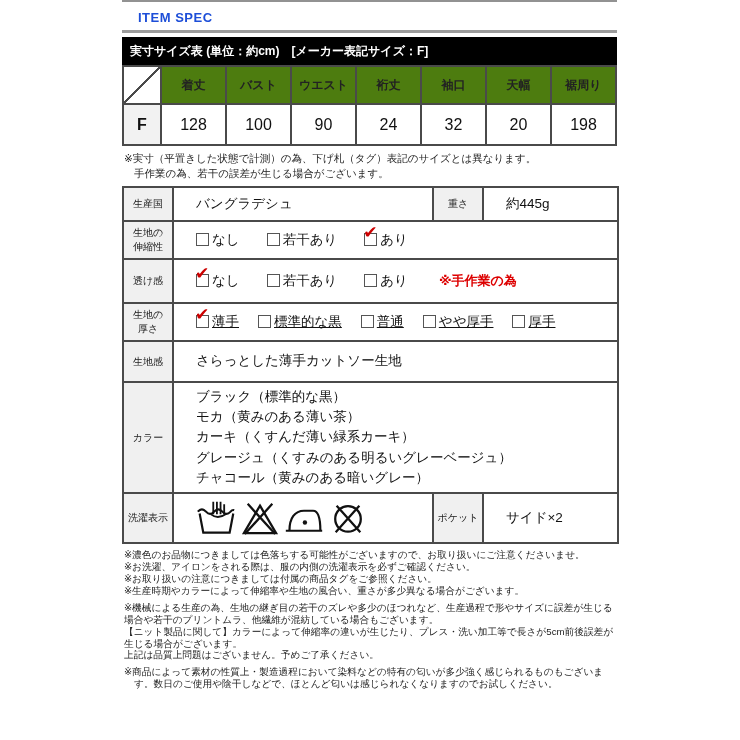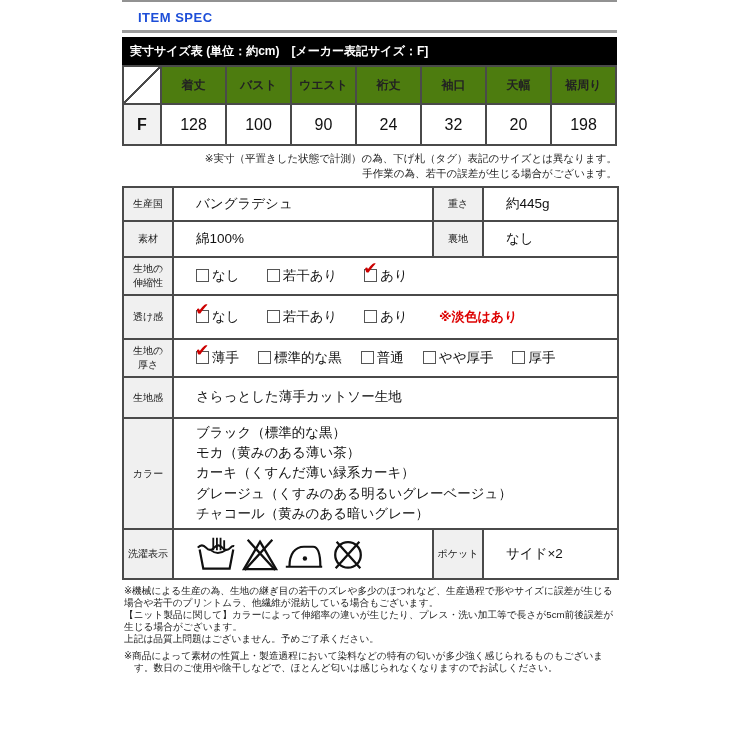--- a/index.html
+++ b/index.html
@@ -35,34 +35,34 @@
   .size-table th{
     background:#4d7c0f;font-size:12px;font-weight:bold;height:34px;color:#222;
   }
   .size-table td{font-size:16px;height:37px;color:#111;}
   .size-table td.fcell{background:#f2f2f2;font-size:16px;font-weight:bold;}
   .size-table th.diag{
     background:linear-gradient(to bottom right,#ffffff 48.2%,#4a4a4a 48.2%,#4a4a4a 52%,#ffffff 52%);
   }
 
   
-  .size-notes{margin:5px 0 0 2px;font-size:10.5px;line-height:1.42;color:#222;text-align:right;}
+  .size-notes{margin:5px 0 0 2px;font-size:10.5px;line-height:1.42;color:#222;}
   .size-notes .line2{padding-left:10px;}
 
   
   .details-table{margin-top:5px;}
   .details-table td{border:2px solid #4a4a4a;vertical-align:middle;}
   td.lab{
     background:#f0f0f0;text-align:center;font-size:10px;line-height:1.35;
     color:#222;padding:2px 1px;
   }
   td.val{font-size:13.5px;color:#111;padding:4px 6px 4px 22px;}
   .opts{display:flex;align-items:center;flex-wrap:nowrap;}
   .opt{display:inline-flex;align-items:center;margin-right:27px;white-space:nowrap;}
-  .opts.tight .opt{margin-right:19px;}
+  .opts.tight .opt{margin-right:19px;text-decoration:underline;}
   .cb{
     width:11px;height:11px;border:1.5px solid #555;background:#fff;
     display:inline-block;position:relative;margin-right:3px;flex:0 0 auto;
   }
   .cb.checked::after{
     content:"✔";position:absolute;left:-2px;top:-10px;
     color:#cc0000;font-size:17px;font-weight:bold;line-height:1;
   }
   .rednote{color:#dd0000;font-weight:bold;font-size:13px;margin-left:4px;white-space:nowrap;}
   .color-lines div{line-height:1.5;}
@@ -139,26 +139,20 @@
       </colgroup>
 
     <tbody>
         <tr style="height:34px;">
       <td class="lab">生産国</td>
       <td class="val">バングラデシュ</td>
       <td class="lab">重さ</td>
       <td class="val">約445g</td>
     </tr>
 
-    <tr style="height:36px;">
-      <td class="lab">素材</td>
-      <td class="val">綿100%</td>
-      <td class="lab">裏地</td>
-      <td class="val">なし</td>
-    </tr>
 
     <tr style="height:38px;">
       <td class="lab">
         <span>生地の</span><br>
         <span>伸縮性</span>
       </td>
       <td class="val" colspan="3">
         <span class="opts">
           <span class="opt">
                 <span class="cb"></span>
@@ -185,21 +179,21 @@
                 <span>なし</span>
               </span>
           <span class="opt">
                 <span class="cb"></span>
                 <span>若干あり</span>
               </span>
           <span class="opt">
                 <span class="cb"></span>
                 <span>あり</span>
               </span>
-          <span class="rednote">※淡色はあり</span>
+          <span class="rednote">※手作業の為</span>
         </span>
       </td>
     </tr>
 
     <tr style="height:38px;">
       <td class="lab">
         <span>生地の</span><br>
         <span>厚さ</span>
       </td>
       <td class="val" colspan="3">
@@ -274,20 +268,26 @@
         </span>
       </td>
       <td class="lab">ポケット</td>
       <td class="val">サイド×2</td>
     </tr>
   </tbody>
     </table>
 
   <div class="footer-notes">
     <div class="block">
+      <p>※濃色のお品物につきましては色落ちする可能性がございますので、お取り扱いにご注意くださいませ。</p>
+      <p>※お洗濯、アイロンをされる際は、服の内側の洗濯表示を必ずご確認ください。</p>
+      <p>※お取り扱いの注意につきましては付属の商品タグをご参照ください。</p>
+      <p>※生産時期やカラーによって伸縮率や生地の風合い、重さが多少異なる場合がございます。</p>
+    </div>
+    <div class="block">
       <p>※機械による生産の為、生地の継ぎ目の若干のズレや多少のほつれなど、生産過程で形やサイズに誤差が生じる場合や若干のプリントムラ、他繊維が混紡している場合もございます。</p>
       <p>【ニット製品に関して】カラーによって伸縮率の違いが生じたり、プレス・洗い加工等で長さが5cm前後誤差が生じる場合がございます。</p>
       <p>上記は品質上問題はございません。予めご了承ください。</p>
     </div>
     <div class="block">
       <p class="hang">※商品によって素材の性質上・製造過程において染料などの特有の匂いが多少強く感じられるものもございます。数日のご使用や陰干しなどで、ほとんど匂いは感じられなくなりますのでお試しください。</p>
     </div>
   </div>
 
 </div>

